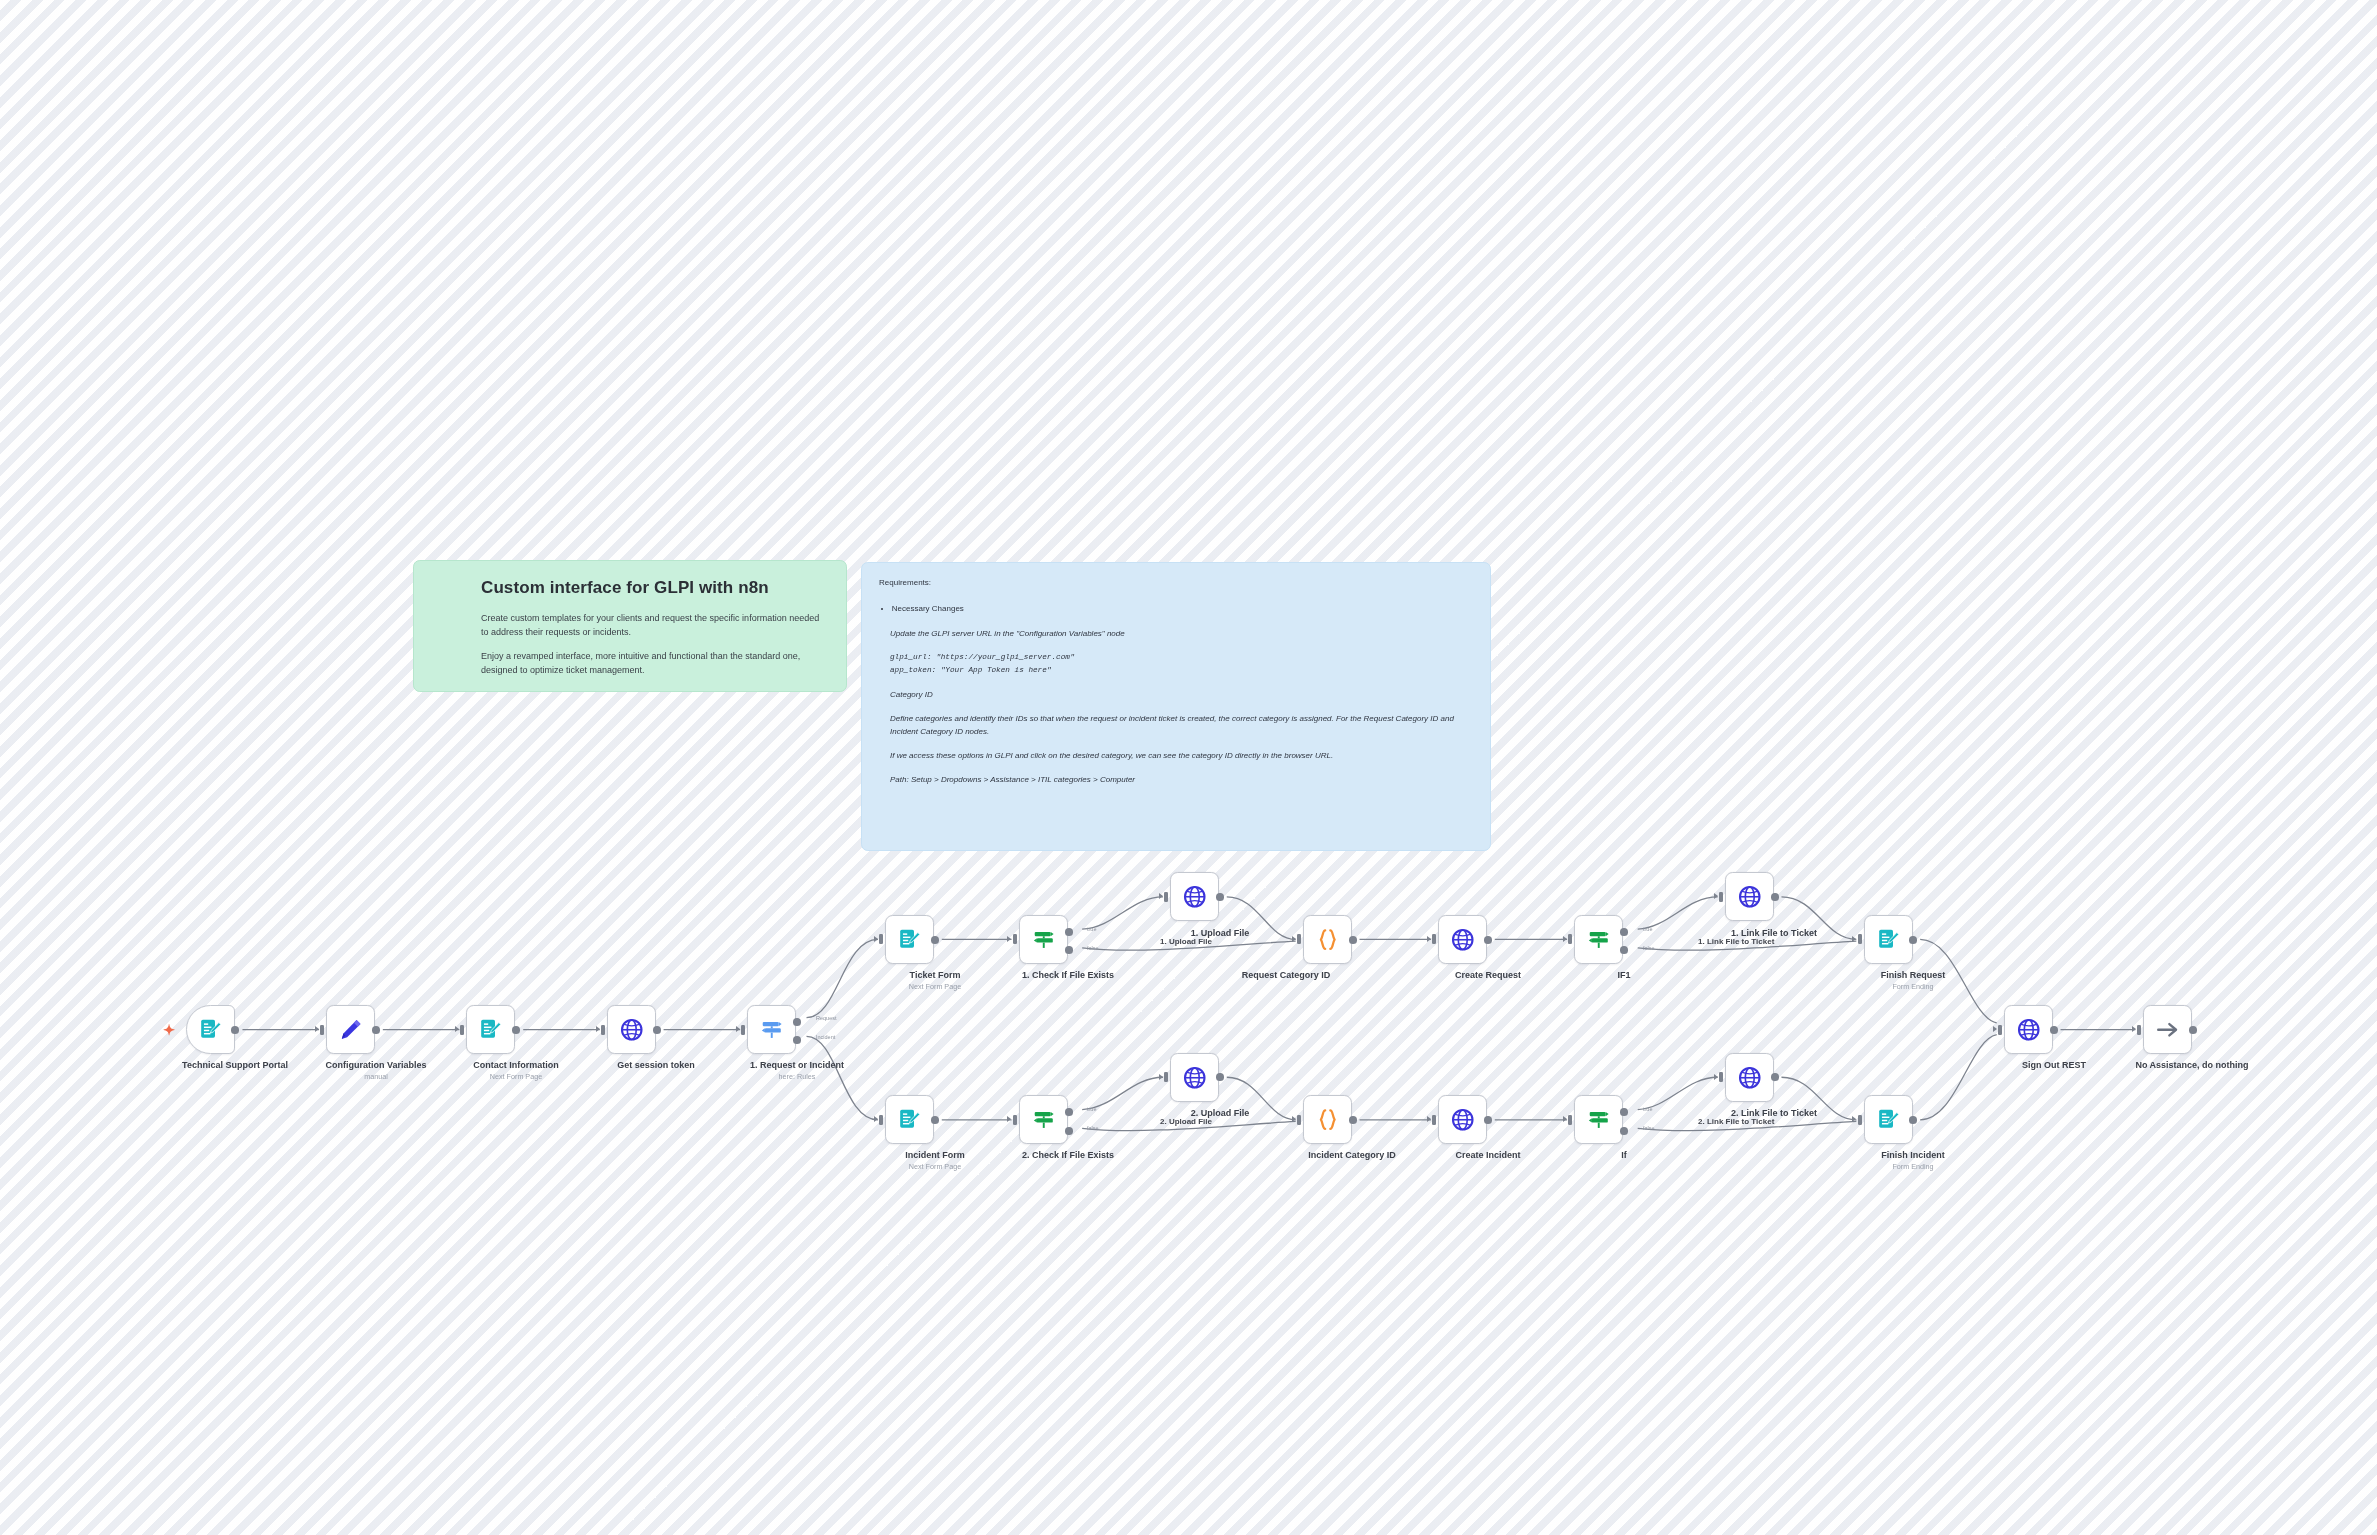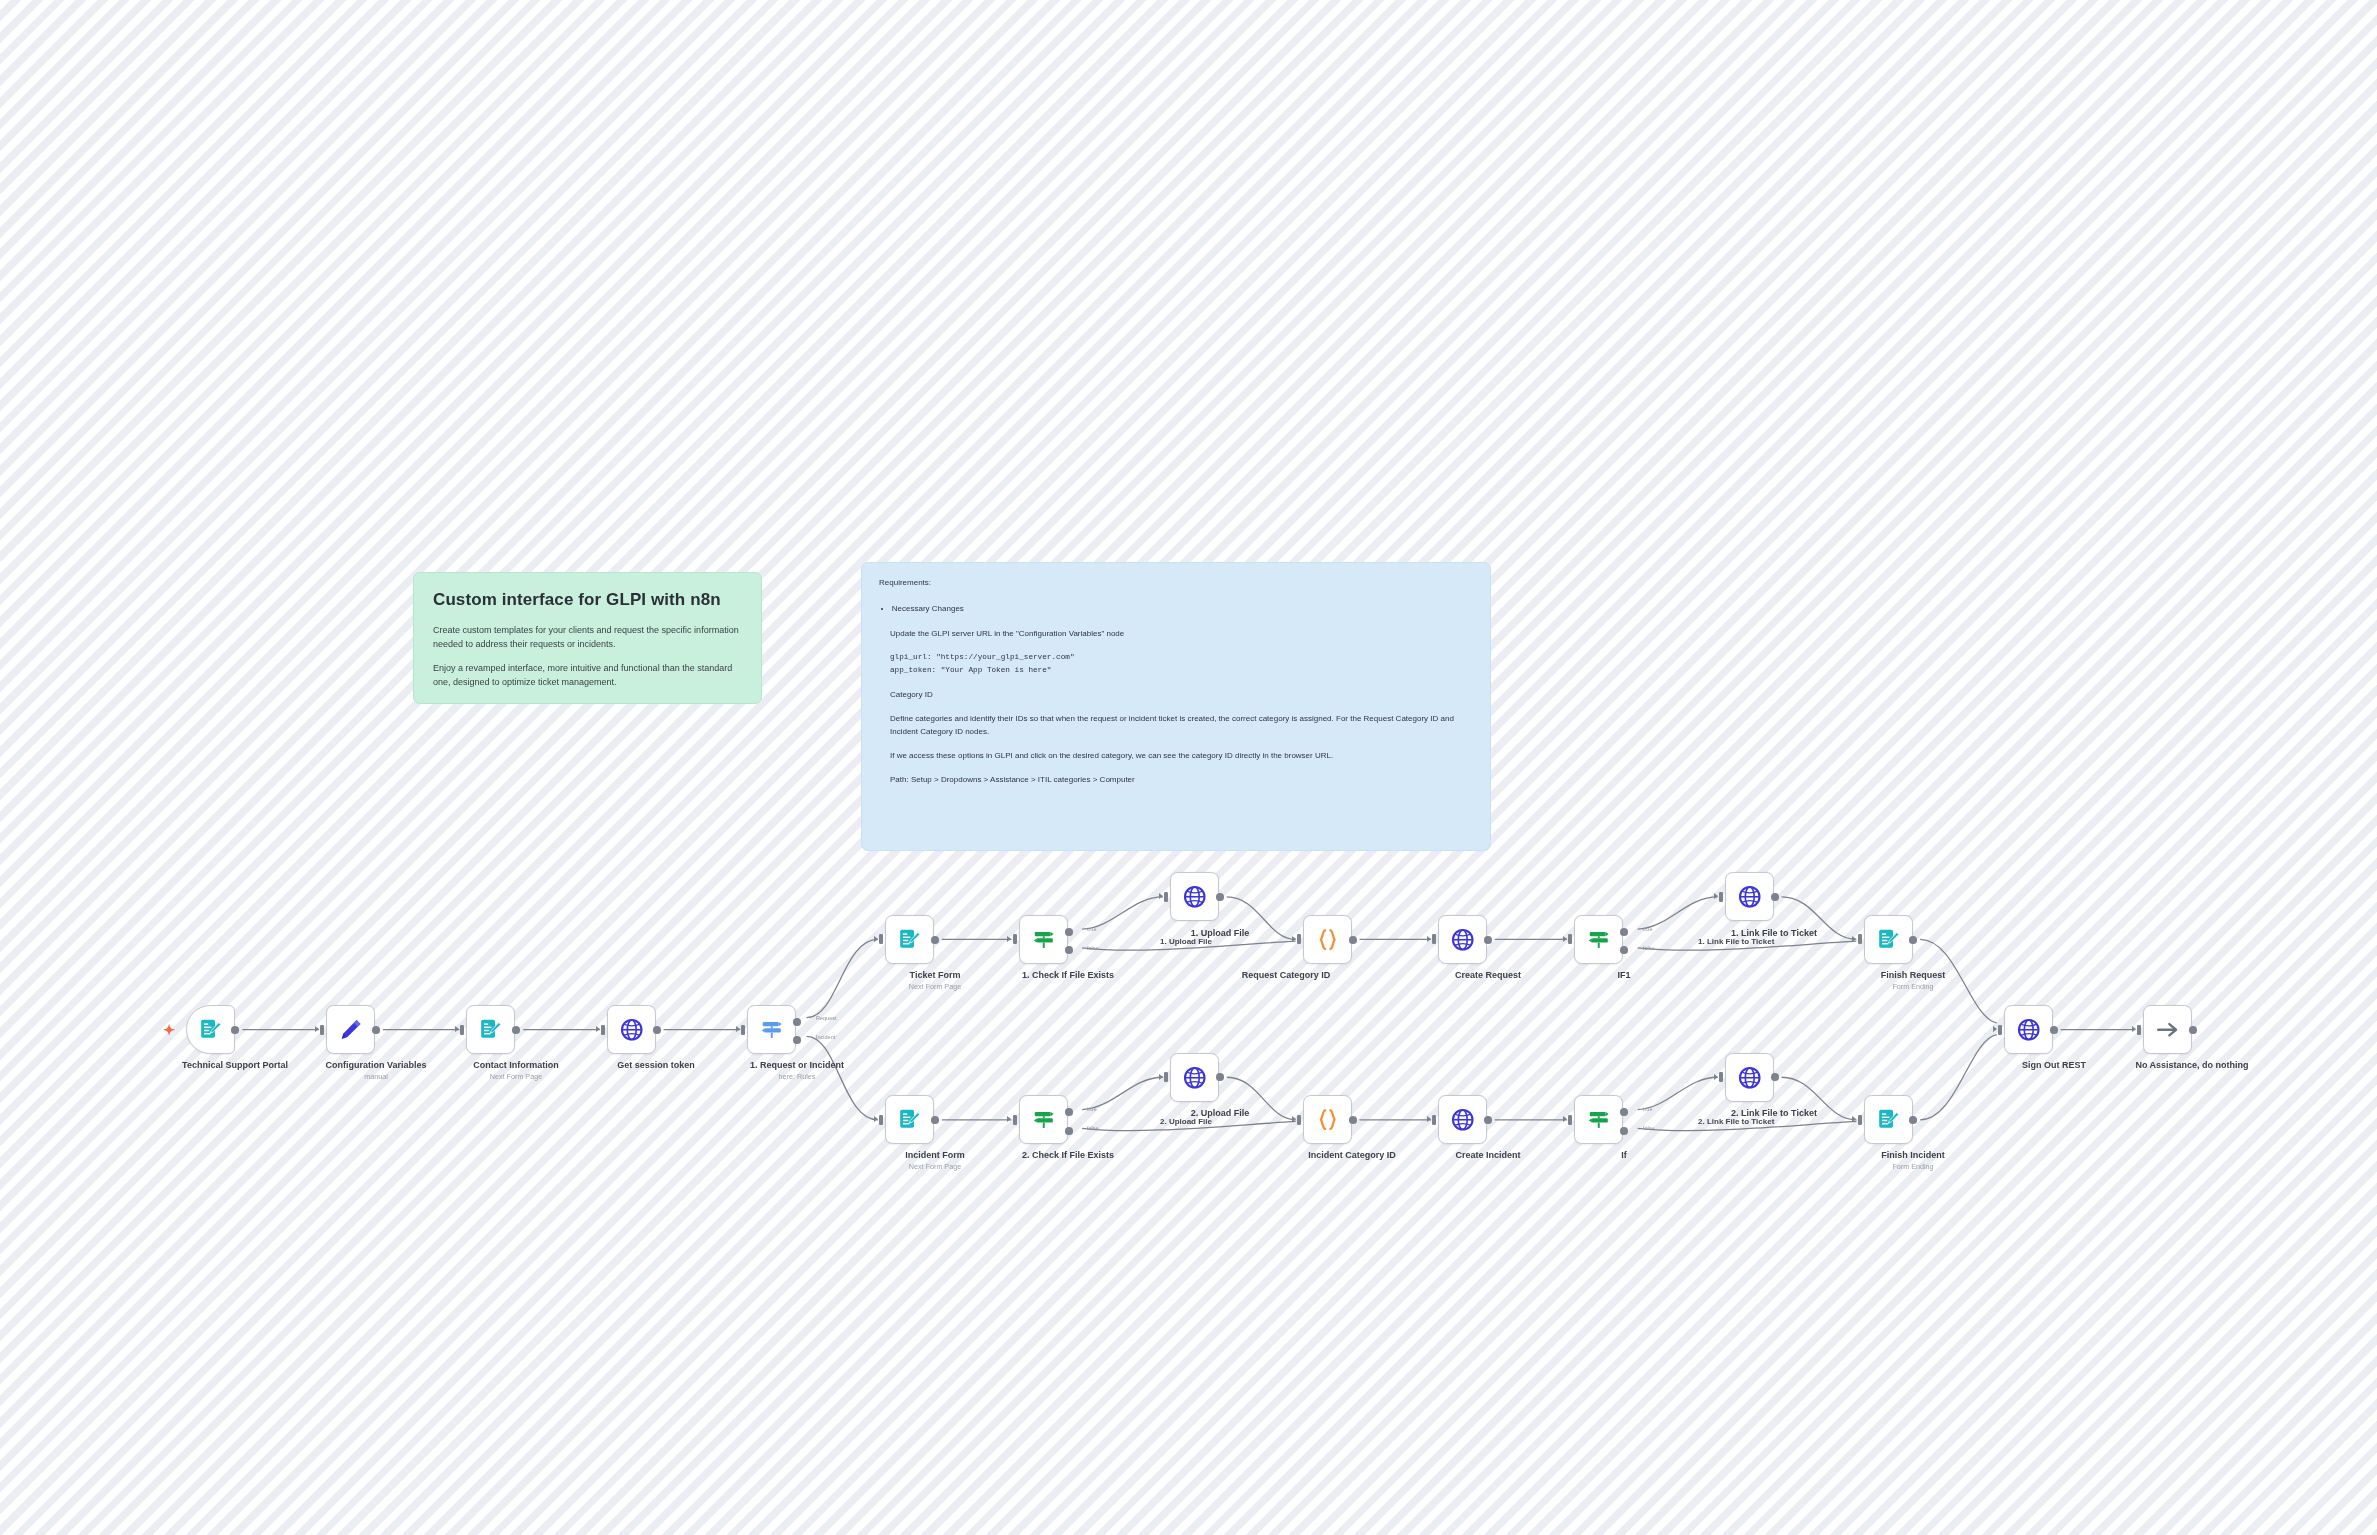--- a/index.html
+++ b/index.html
@@ -24,21 +24,21 @@
   .sticky h1{
     margin:0 0 13.6px 0;font-size:17px;font-weight:700;color:#2b2f36;letter-spacing:0.1px;
   }
   .sticky p{margin:0 0 11px 0;font-size:9px;line-height:1.55;color:#3a3f47;}
   .sticky p:last-child{margin-bottom:0;}
   .note-body{padding:17px 19px;}
   .blue-body{padding:14.5px 17px;}
   .blue-body .lead{font-size:8px;margin-bottom:15.3px;color:#2f3540;}
   .blue-body ul{margin:0 0 12px 0;padding-left:12.8px;}
   .blue-body li{font-size:8px;line-height:1.65;color:#2f3540;}
-  .blue-body .sub{font-size:8px;line-height:1.65;color:#2f3540;margin:0 0 11px 0;padding-left:11px;}
+  .blue-body .sub{font-size:8px;line-height:1.65;color:#2f3540;margin:0 0 11px 0;padding-left:11px;font-style:italic;}
   .blue-body .mono{font-family:"Liberation Mono",monospace;font-size:7.7px;line-height:1.6;}
 
   
   .node{position:absolute;width:49px;height:49px;border-radius:7.7px;
         background:#ffffff;border:1.4px solid #c4c8d0;
         display:flex;align-items:center;justify-content:center;
         box-sizing:border-box;box-shadow:0 0.9px 1.7px rgba(30,35,50,.07);}
   .node.trigger{border-radius:32px 7.7px 7.7px 32px;}
   .node svg{display:block;}
   .label{position:absolute;text-align:center;width:196px;margin-left:-73px;
@@ -90,21 +90,21 @@
       <path d="M1757,1316 L1842,1316"></path>
       <path d="M1925,1304 C1962,1302 1982,1266 2019,1266"></path>
       <path d="M2094,1266 C2135,1266 2145,1316 2182,1316"></path>
       <path d="M1925,1326 C2000,1334 2110,1322 2182,1318"></path>
       <path d="M2257,1316 C2300,1316 2315,1222 2347,1216"></path>
 
       <path d="M2422,1210 L2510,1210"></path>
     </g>
   </svg>
 
-  <div class="sticky green" style="left:413px;top:572px;width:349px;height:132px;">
+  <div class="sticky green" style="left:413px;top:560px;width:434px;height:132px;padding-left:48px;">
     <div class="note-body">
       <h1>Custom interface for GLPI with n8n</h1>
       <p>Create custom templates for your clients and request the specific information needed to address their requests or incidents.</p>
       <p>Enjoy a revamped interface, more intuitive and functional than the standard one, designed to optimize ticket management.</p>
     </div>
   </div>
 
   <div class="sticky blue" style="left:861px;top:562px;width:630px;height:289px;">
     <div class="blue-body">
       <div class="lead">Requirements:</div>

